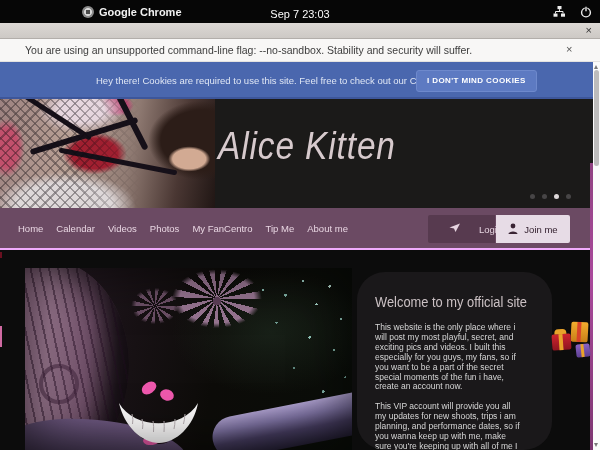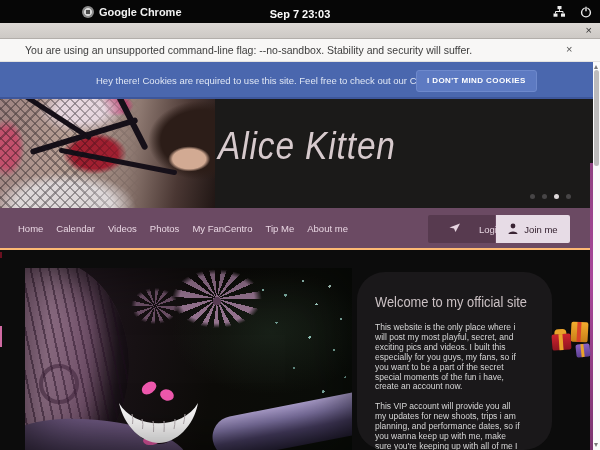--- a/index.html
+++ b/index.html
@@ -11,21 +11,21 @@
   .topbar { position:absolute; left:0; top:0; width:600px; height:23px; background:#060606; z-index:60; }
   .tb-item { position:absolute; top:0; height:23px; display:flex; align-items:center; gap:5px;
     color:#f2f2f2; font-size:11px; font-weight:bold; }
   .activities { left:10px; }
   .act-dot { width:9px; height:9px; border-radius:50%;
     background:radial-gradient(circle at 35% 35%, #e4a9b4, #b25a6b 70%); }
   .chrome-app { left:82px; }
   .chrome-ico { width:12px; height:12px; border-radius:50%;
     background:radial-gradient(circle, #4a4a4a 0 27%, #d8d8d8 30% 44%, #8b8b8b 47% 100%); }
   .clock { position:absolute; left:0; top:0; width:100%; height:28px; display:flex;
-    align-items:center; justify-content:center; color:#fbfbfb; font-size:11px; font-weight:bold; pointer-events:none; }
+    align-items:center; justify-content:center; color:#fbfbfb; font-size:11px; font-weight:normal; pointer-events:none; }
   .tray { right:8px; gap:14px; }
   .tray svg { display:block; }
 
   
   .titlebar { position:absolute; left:0; top:23px; width:600px; height:16px;
     background:linear-gradient(#dcd8d4,#cdc9c5); border-bottom:1px solid #b2aeaa; z-index:59;
     display:flex; align-items:center; justify-content:center; }
   .titlebar .title { font-size:10.5px; font-weight:bold; color:#2c2c2c; }
   .win-close { position:absolute; right:8px; top:1px; font-size:11px; color:#333; cursor:pointer; }
 
@@ -67,21 +67,21 @@
   .s3 { left:58px; top:60px; width:120px; height:5px; transform:rotate(11deg); }
   .s4 { left:98px; top:18px; width:66px; height:6px; transform:rotate(63deg); }
   .site-title { position:absolute; left:218px; top:26px; font-size:38px; color:#d7cacd;
     letter-spacing:1px; transform:scaleX(.88); transform-origin:left center; white-space:nowrap; }
   .dots { position:absolute; right:22px; bottom:9px; display:flex; gap:7px; }
   .dot { width:5px; height:5px; border-radius:50%; background:#474546; cursor:pointer; }
   .dot.active { background:#ddd7d9; }
 
   
   .navbar { position:absolute; left:0; top:208px; width:593px; height:42px; background:#6b4a63;
-    border-bottom:2px solid #fdba74; }
+    border-bottom:2px solid #f0abfc; }
   .nav-list { position:absolute; left:18px; top:0; height:40px; display:flex; align-items:center;
     gap:13px; list-style:none; }
   .nav-list li { font-size:9.5px; color:#e8d6e2; cursor:pointer; white-space:nowrap; }
   .btn-login { position:absolute; left:428px; top:7px; width:67px; height:28px; background:#573a4f;
     color:#e6d4e0; font-size:9.5px; border:none; display:flex; align-items:center; justify-content:center;
     gap:18px; cursor:pointer; border-radius:2px 0 0 2px;padding-left:28px; }
   .btn-join { position:absolute; left:496px; top:7px; width:74px; height:28px; background:#e7dce6;
     color:#2e1b29; font-size:9.5px; border:none; display:flex; align-items:center; justify-content:center;
     gap:6px; cursor:pointer; border-radius:0 2px 2px 0; }
 

